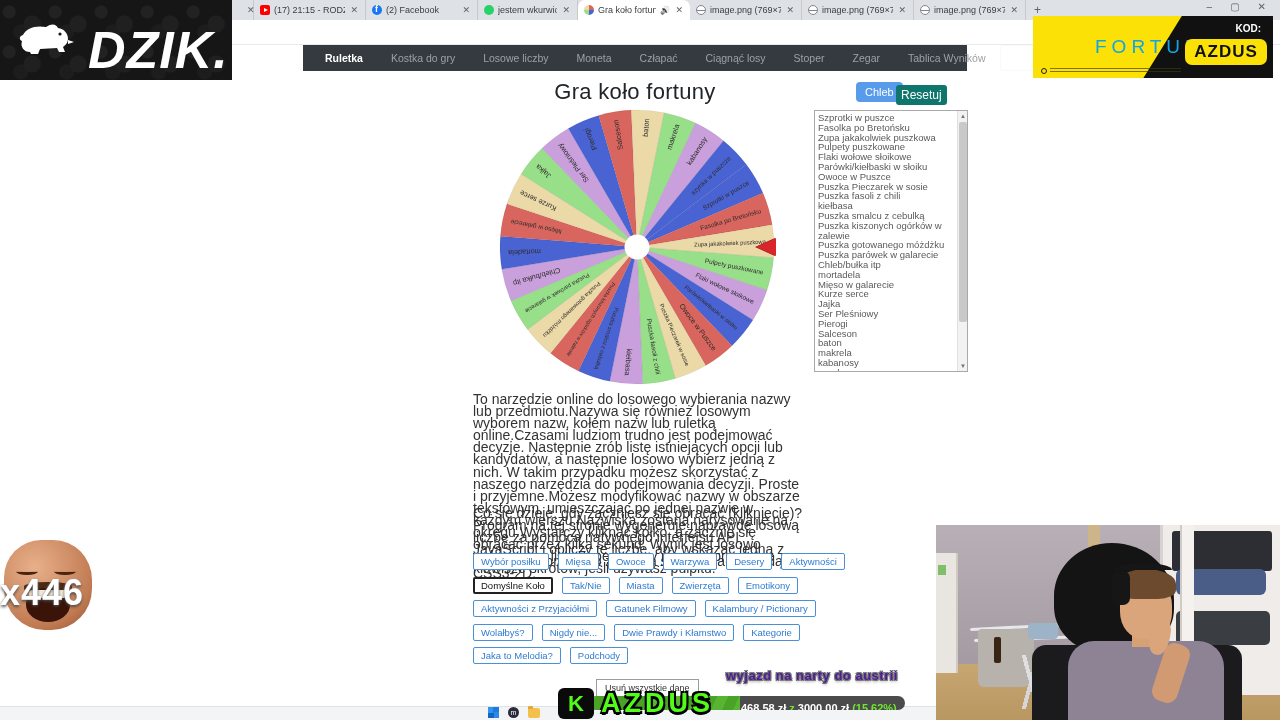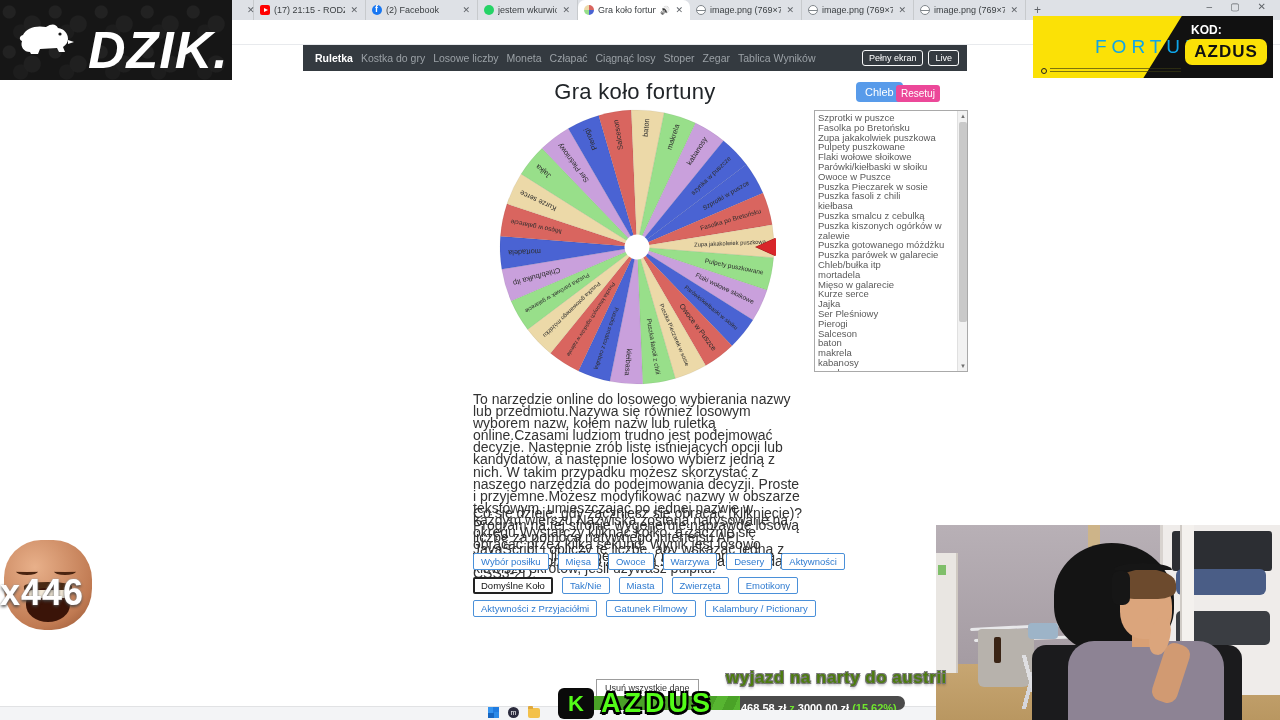--- a/index.html
+++ b/index.html
@@ -28,30 +28,30 @@
   .fav.globe { background:#fff; border:1px solid #80868b; border-radius:50%; }
   .fav.globe::after { content:""; position:absolute; left:0; top:3.5px; width:8px; height:1px; background:#80868b; }
   .newtab { font-size:12px; color:#5f6368; padding:0 8px; }
   .speaker { font-size:8px; filter:grayscale(1); }
   .winctl { position:absolute; right:14px; top:1px; display:flex; gap:18px; font-size:10px; color:#5f6368; z-index:30; }
   .toolbar { position:absolute; left:0; top:20px; width:1280px; height:25px; background:#fff; border-bottom:1px solid #e8eaed; }
 
   
   .navbar { position:absolute; left:303px; top:45px; width:664px; height:26px; background:#343a40;
             display:flex; align-items:center; padding:0 8px; }
-  .nav-item { font-size:10.5px; color:#9ba1a6; margin:0 4px; white-space:nowrap;text-align:center; }
+  .nav-item { font-size:10.5px; color:#9ba1a6; margin:0 14px; white-space:nowrap;text-align:center; }
   .nav-item.active { color:#fff; font-weight:bold; }
   .nav-right { margin-left:auto; display:flex; gap:5px; }
   .nav-btn { font-size:9px; color:#fff; border:1px solid #f8f9fa; border-radius:3px; padding:2px 6px; background:transparent; }
   .page-title { position:absolute; left:303px; top:79px; width:664px; text-align:center;
                 font-size:22px; color:#212529; font-weight:500; letter-spacing:0.3px; }
   .btn-start { position:absolute; left:856px; top:82px; background:#589bea; color:#fff; border:none;
                border-radius:4px; font-size:11px; padding:4px 9px; }
-  .btn-reset { position:absolute; left:896px; top:85px; background:#ec4899; color:#fff; border:none;
-               border-radius:3px; font-size:10px; padding:3px 5px;text-align:center; }
+  .btn-reset { position:absolute; left:896px; top:85px; background:#0f766e; color:#fff; border:none;
+               border-radius:3px; font-size:12px; padding:3px 5px;text-align:center; }
 
   .wheel-wrap { position:absolute; left:497px; top:107px; width:280px; height:280px; }
   .pointer { position:absolute; left:756px; top:238px; width:0; height:0;
              border-top:9px solid transparent; border-bottom:9px solid transparent;
              border-right:20px solid #d8262a; filter:drop-shadow(-1px 0 0 #8e1a1a); }
 
   .listbox { position:absolute; left:814px; top:110px; width:154px; height:262px; background:#fff;
              border:1px solid #a9a9a9; overflow:hidden; }
   .listbox-inner { position:absolute; left:3px; top:2px; width:138px; }
   .li { font-size:9.5px; line-height:9.8px; color:#5a5a5a; }
@@ -76,21 +76,21 @@
                            radial-gradient(circle at 70% 60%, #202020 0 8px, transparent 9px),
                            radial-gradient(circle at 45% 80%, #1d1d1d 0 7px, transparent 8px);
           background-size:46px 40px; }
   .dzik-text { position:absolute; left:88px; top:20px; color:#fff; font-size:52px; font-weight:900;
                font-style:italic; letter-spacing:1px; }
 
   .fortuna { position:absolute; left:1033px; top:16px; width:240px; height:62px; background:#111; overflow:hidden; }
   .fortuna .yellow { position:absolute; left:0; top:0; width:100%; height:100%; background:#fbe106;
                      clip-path:polygon(0 0, 62% 0, 46% 100%, 0 100%); }
   .fortuna .brand { position:absolute; left:14px; top:20px; color:#0ea5e9; font-weight:400; font-size:19px; letter-spacing:5px;margin-left:48px; }
-  .fortuna .kod { position:absolute; left:158px; top:7px; width:70px; text-align:left; color:#fff; font-size:12px; font-weight:bold; }
+  .fortuna .kod { position:absolute; left:158px; top:7px; width:70px; text-align:right; color:#fff; font-size:10px; font-weight:bold; }
   .fortuna .code { position:absolute; left:152px; top:23px; width:82px; height:26px; background:#fbe106; border-radius:7px;
                    color:#111; font-weight:900; font-size:17px; text-align:center; line-height:26px; letter-spacing:1px; }
   .fortuna .legal { position:absolute; left:8px; bottom:4px; width:140px; height:7px; display:flex; align-items:center; gap:3px; }
   .fortuna .legal .ic { width:6px; height:6px; border:1px solid #222; border-radius:50%; flex:0 0 6px; }
   .fortuna .legal .lines { flex:1; height:5px;
         background:repeating-linear-gradient(to bottom,#3a3a12 0 1px, transparent 1px 3px); opacity:0.65; }
 
   .emote { position:absolute; left:0px; top:540px; width:96px; height:96px; }
   .emote .face { position:absolute; left:4px; top:0; width:88px; height:90px; border-radius:42% 44% 46% 46%;
         background:radial-gradient(circle at 35% 30%, #e8b08a, #c07a52 70%, #8f5030); }
@@ -136,21 +136,21 @@
 
   
   .taskbar { position:absolute; left:0; top:706px; width:936px; height:14px; background:#f3f4f6; border-top:1px solid #e1e2e4; }
   .tb-icons { position:absolute; left:488px; top:707px; display:flex; gap:9px; align-items:center; }
   .win-logo { width:11px; height:11px;
         background:conic-gradient(#1f7be0 0 90deg,#2a8ae8 0 180deg,#1565c0 0 270deg,#3393f0 0); }
   .app-circle { width:11px; height:11px; border-radius:50%; background:#2b2b3d; color:#fff; font-size:7px; text-align:center; line-height:11px; }
   .folder { width:12px; height:10px; background:#f3c14b; border-radius:1px 2px 2px 2px; position:relative; }
   .folder::before { content:""; position:absolute; left:0; top:-2px; width:5px; height:3px; background:#e0a93c; border-radius:1px 1px 0 0; }
 
-  .goal-text { position:absolute; left:726px; top:668px; font-size:17px; font-weight:bold; color:#4d7c0f; letter-spacing:0.5px;
+  .goal-text { position:absolute; left:726px; top:668px; font-size:13px; font-weight:bold; color:#4c1d95; letter-spacing:0.5px;
         text-shadow:-1px -1px 0 #777, 1px -1px 0 #777, -1px 1px 0 #777, 1px 1px 0 #777, 0 2px 3px rgba(0,0,0,.4); }
   .donation-pill { position:absolute; left:585px; top:696px; width:320px; height:14px; border-radius:12px; background:#4b4b4b; overflow:hidden; }
   .donation-fill { position:absolute; left:0; top:0; width:155px; height:23px;
         background:repeating-linear-gradient(115deg, #57b531 0 10px, #4aa227 10px 20px); }
   .donation-text { position:absolute; left:156px; top:0; height:23px; display:flex; align-items:center; gap:3px;
         font-size:11px; font-weight:bold; color:#fff; white-space:nowrap; }
   .donation-text .green { color:#6fe52e; }
   .kick-k { position:absolute; left:558px; top:688px; width:36px; height:31px; background:#0a0a0a; border-radius:6px;
         color:#53fc18; font-weight:900; font-size:22px; text-align:center; line-height:31px; }
   .azdus { position:absolute; left:601px; top:688px; font-size:27px; font-weight:900; letter-spacing:4px; color:#53fc18;
@@ -347,20 +347,30 @@
         <button class="cat-btn">Tak/Nie</button>
         <button class="cat-btn">Miasta</button>
         <button class="cat-btn">Zwierzęta</button>
         <button class="cat-btn">Emotikony</button>
       </div>
       <div class="cat-row">
         <button class="cat-btn">Aktywności z Przyjaciółmi</button>
         <button class="cat-btn">Gatunek Filmowy</button>
         <button class="cat-btn">Kalambury / Pictionary</button>
       </div>
+      <div class="cat-row">
+        <button class="cat-btn">Wolałbyś?</button>
+        <button class="cat-btn">Nigdy nie...</button>
+        <button class="cat-btn">Dwie Prawdy i Kłamstwo</button>
+        <button class="cat-btn">Kategorie</button>
+      </div>
+      <div class="cat-row">
+        <button class="cat-btn">Jaka to Melodia?</button>
+        <button class="cat-btn">Podchody</button>
+      </div>
     </div>
 
   <button class="btn-clear">Usuń wszystkie dane</button>
 
   <div class="taskbar"></div>
   <div class="tb-icons">
     <div class="win-logo"></div>
     <div class="app-circle">m</div>
     <div class="folder"></div>
   </div>

